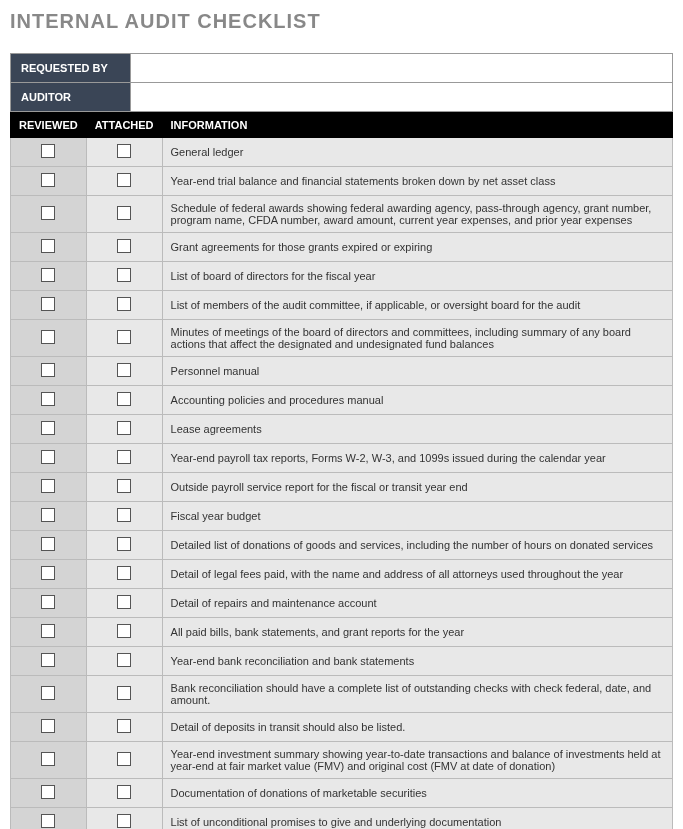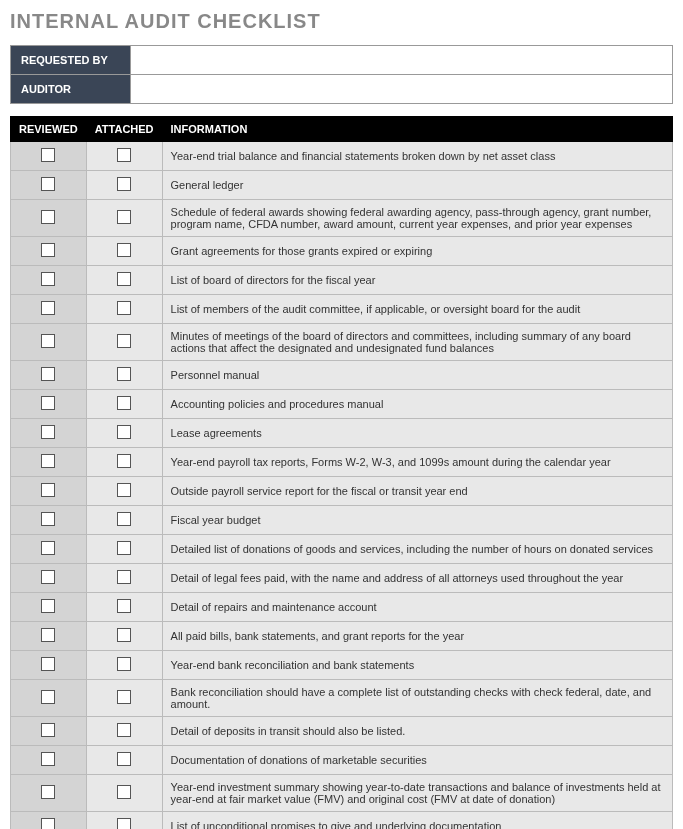--- a/index.html
+++ b/index.html
@@ -11,26 +11,25 @@
       font-family: Arial, sans-serif;
       background: #fff;
       padding: 10px;
       width: 683px;
     }
     .title {
       font-size: 20px;
       font-weight: bold;
       color: #888;
       letter-spacing: 1px;
-      margin-bottom: 12px;
+      margin-bottom: 20px;
     }
     .header-table {
       width: 100%;
       border-collapse: collapse;
-      margin-bottom: 12px;
       border-radius: 16px;
     }
     .header-table td {
       border: 1px solid #999;
     }
     .header-label {
       background: #3a4556;
       color: #fff;
       font-weight: bold;
       font-size: 11px;
@@ -112,30 +111,30 @@
     <tr>
       <th class="col-reviewed">REVIEWED</th>
       <th class="col-attached">ATTACHED</th>
       <th class="col-info">INFORMATION</th>
     </tr>
   </thead>
   <tbody id="checklist-body">
   <tr>
         <td class="cell-reviewed"><span class="checkbox"></span></td>
         <td class="cell-attached"><span class="checkbox"></span></td>
+        <td class="cell-info">General ledger</td>
+      </tr>
+      <tr>
+        <td class="cell-reviewed"><span class="checkbox"></span></td>
+        <td class="cell-attached"><span class="checkbox"></span></td>
         <td class="cell-info">Year-end trial balance and financial statements broken down by net asset class</td>
       </tr>
       <tr>
         <td class="cell-reviewed"><span class="checkbox"></span></td>
         <td class="cell-attached"><span class="checkbox"></span></td>
-        <td class="cell-info">General ledger</td>
-      </tr>
-      <tr>
-        <td class="cell-reviewed"><span class="checkbox"></span></td>
-        <td class="cell-attached"><span class="checkbox"></span></td>
         <td class="cell-info">Schedule of federal awards showing federal awarding agency, pass-through agency, grant number, program name, CFDA number, award amount, current year expenses, and prior year expenses</td>
       </tr>
       <tr>
         <td class="cell-reviewed"><span class="checkbox"></span></td>
         <td class="cell-attached"><span class="checkbox"></span></td>
         <td class="cell-info">Grant agreements for those grants expired or expiring</td>
       </tr>
       <tr>
         <td class="cell-reviewed"><span class="checkbox"></span></td>
         <td class="cell-attached"><span class="checkbox"></span></td>
@@ -162,21 +161,21 @@
         <td class="cell-info">Accounting policies and procedures manual</td>
       </tr>
       <tr>
         <td class="cell-reviewed"><span class="checkbox"></span></td>
         <td class="cell-attached"><span class="checkbox"></span></td>
         <td class="cell-info">Lease agreements</td>
       </tr>
       <tr>
         <td class="cell-reviewed"><span class="checkbox"></span></td>
         <td class="cell-attached"><span class="checkbox"></span></td>
-        <td class="cell-info">Year-end payroll tax reports, Forms W-2, W-3, and 1099s amount during the calendar year</td>
+        <td class="cell-info">Year-end payroll tax reports, Forms W-2, W-3, and 1099s issued during the calendar year</td>
       </tr>
       <tr>
         <td class="cell-reviewed"><span class="checkbox"></span></td>
         <td class="cell-attached"><span class="checkbox"></span></td>
         <td class="cell-info">Outside payroll service report for the fiscal or transit year end</td>
       </tr>
       <tr>
         <td class="cell-reviewed"><span class="checkbox"></span></td>
         <td class="cell-attached"><span class="checkbox"></span></td>
         <td class="cell-info">Fiscal year budget</td>
@@ -212,26 +211,26 @@
         <td class="cell-info">Bank reconciliation should have a complete list of outstanding checks with check federal, date, and amount.</td>
       </tr>
       <tr>
         <td class="cell-reviewed"><span class="checkbox"></span></td>
         <td class="cell-attached"><span class="checkbox"></span></td>
         <td class="cell-info">Detail of deposits in transit should also be listed.</td>
       </tr>
       <tr>
         <td class="cell-reviewed"><span class="checkbox"></span></td>
         <td class="cell-attached"><span class="checkbox"></span></td>
+        <td class="cell-info">Year-end investment summary showing year-to-date transactions and balance of investments held at year-end at fair market value (FMV) and original cost (FMV at date of donation)</td>
+      </tr>
+      <tr>
+        <td class="cell-reviewed"><span class="checkbox"></span></td>
+        <td class="cell-attached"><span class="checkbox"></span></td>
         <td class="cell-info">Documentation of donations of marketable securities</td>
-      </tr>
-      <tr>
-        <td class="cell-reviewed"><span class="checkbox"></span></td>
-        <td class="cell-attached"><span class="checkbox"></span></td>
-        <td class="cell-info">Year-end investment summary showing year-to-date transactions and balance of investments held at year-end at fair market value (FMV) and original cost (FMV at date of donation)</td>
       </tr>
       <tr>
         <td class="cell-reviewed"><span class="checkbox"></span></td>
         <td class="cell-attached"><span class="checkbox"></span></td>
         <td class="cell-info">List of unconditional promises to give and underlying documentation</td>
       </tr>
     </tbody>
 </table>
 
 </body></html>

